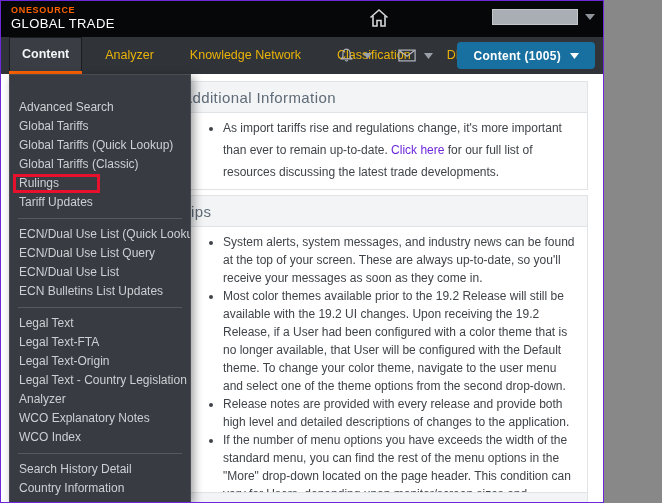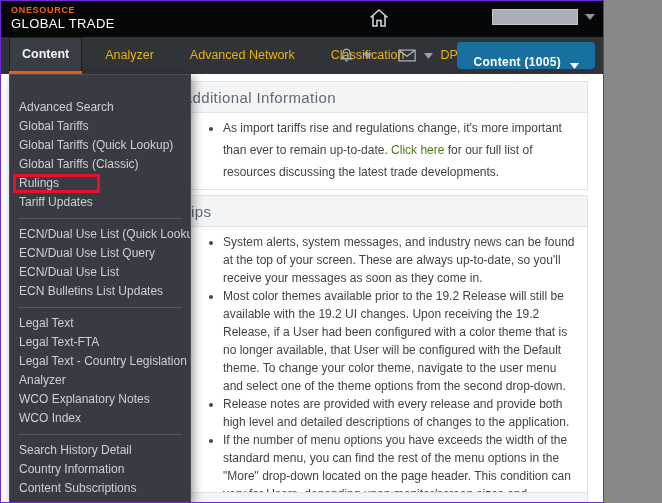--- a/index.html
+++ b/index.html
@@ -25,38 +25,38 @@
   .tab + .tab { margin-left:10px; }
   .tab.active { background:#3a3e44; color:#f4f5f6; font-weight:bold;
                 box-shadow:inset 1px 1px 0 #1a1c1f, inset -1px 0 0 #1a1c1f;
                 border-bottom:3px solid #ff6200; line-height:34px;text-align:center; }
   .nav-right { position:absolute; right:8px; top:0; height:37px; display:flex; align-items:center; }
   .icon-btn { display:flex; align-items:center; cursor:pointer; }
   .icon-caret { margin-left:8px; display:flex; cursor:pointer; }
   .gap1 { width:26px; } .gap2 { width:24px; }
   .content-btn { height:27px; padding:0 16px; background:#17709f; border-radius:4px;
                  color:#fff; font-size:12px; font-weight:bold; letter-spacing:.3px;
-                 display:flex; align-items:flex-end; cursor:pointer; border:none; }
+                 display:flex; align-items:center; cursor:pointer; border:none; }
   .content-btn .lbl { margin-right:9px; }
 
   
   .main { position:absolute; top:73px; left:0; right:0; bottom:0; background:#fff;
           padding:7px 15px 0 13px; overflow:hidden; }
   .section-card { border:1px solid #e1e4e7; background:#fff; }
   .section-card.first { margin-bottom:5px; }
   .band { height:31px; background:#f2f4f6; border-bottom:1px solid #e1e4e7;
           display:flex; align-items:center; }
   .band-title { padding-left:167px; font-size:15px; color:#5f6b77; letter-spacing:.4px; }
   .card-body { padding:4px 0 6px 0; }
   .card-body ul { margin:0; padding-left:208px; padding-right:12px; list-style:disc outside; }
   .card-body li { font-size:12px; color:#3f4449; }
   .s1 li { line-height:22px; }
   .s2 .card-body { padding:6px 0 5px 0; }
   .s2 li { line-height:18px; }
-  .inline-link { color:#4d7c0f; cursor:pointer; text-decoration:none; }
+  .inline-link { color:#6d28d9; cursor:pointer; text-decoration:none; }
   .band-bottom { position:absolute; left:13px; right:15px; bottom:0; height:10px;
                  background:#f2f4f6; border:1px solid #e1e4e7; border-bottom:none; }
 
   
   .menu { position:absolute; left:8px; top:73px; width:182px; bottom:0;
           background:#383c42; border:1px solid #4a4e54; border-bottom:none;
           box-shadow:3px 3px 9px rgba(0,0,0,.38); padding-top:23px; z-index:5; }
   .mi { height:19px; line-height:19px; padding-left:9px; font-size:12px;
         color:#ccd0d4; cursor:pointer; white-space:nowrap; overflow:hidden; }
   .menu-divider { height:1px; background:#565a60; margin:6px 8px; }
@@ -87,21 +87,21 @@
             <polygon points="0,0 10,0 5,6" fill="#8e939a"></polygon>
           </svg>
       </span>
     </div>
   </div>
 
   <div class="navbar">
     <div class="tabs">
       <div class="tab active">Content</div>
       <div class="tab">Analyzer</div>
-      <div class="tab">Advanced Network</div>
+      <div class="tab">Knowledge Network</div>
       <div class="tab">Classification</div>
       <div class="tab">DPS</div>
     </div>
     <div class="nav-right">
       <span class="icon-btn">
         <svg viewBox="0 0 20 20" width="17" height="17">
           <path d="M10 2.5 C7 2.5 5.8 5 5.8 8 v3.2 L4 14 h12 l-1.8-2.8 V8 c0-3-1.2-5.5-4.2-5.5 z" fill="none" stroke="#b6bac0" stroke-width="1.3"></path>
           <path d="M8.6 15.6 a1.6 1.6 0 0 0 2.8 0" fill="none" stroke="#b6bac0" stroke-width="1.3"></path>
         </svg>
       </span>
@@ -172,20 +172,21 @@
     </div>
     <div class="mi">Tariff Updates</div>
     <div class="menu-divider"></div>
     <div class="mi">ECN/Dual Use List (Quick Lookup)</div>
     <div class="mi">ECN/Dual Use List Query</div>
     <div class="mi">ECN/Dual Use List</div>
     <div class="mi">ECN Bulletins List Updates</div>
     <div class="menu-divider"></div>
     <div class="mi">Legal Text</div>
     <div class="mi">Legal Text-FTA</div>
+    <div class="mi">Legal Text-Origin</div>
     <div class="mi">Legal Text - Country Legislation</div>
     <div class="mi">Analyzer</div>
     <div class="mi">WCO Explanatory Notes</div>
     <div class="mi">WCO Index</div>
     <div class="menu-divider"></div>
     <div class="mi">Search History Detail</div>
     <div class="mi">Country Information</div>
     <div class="mi">Content Subscriptions</div>
   </div>
 

